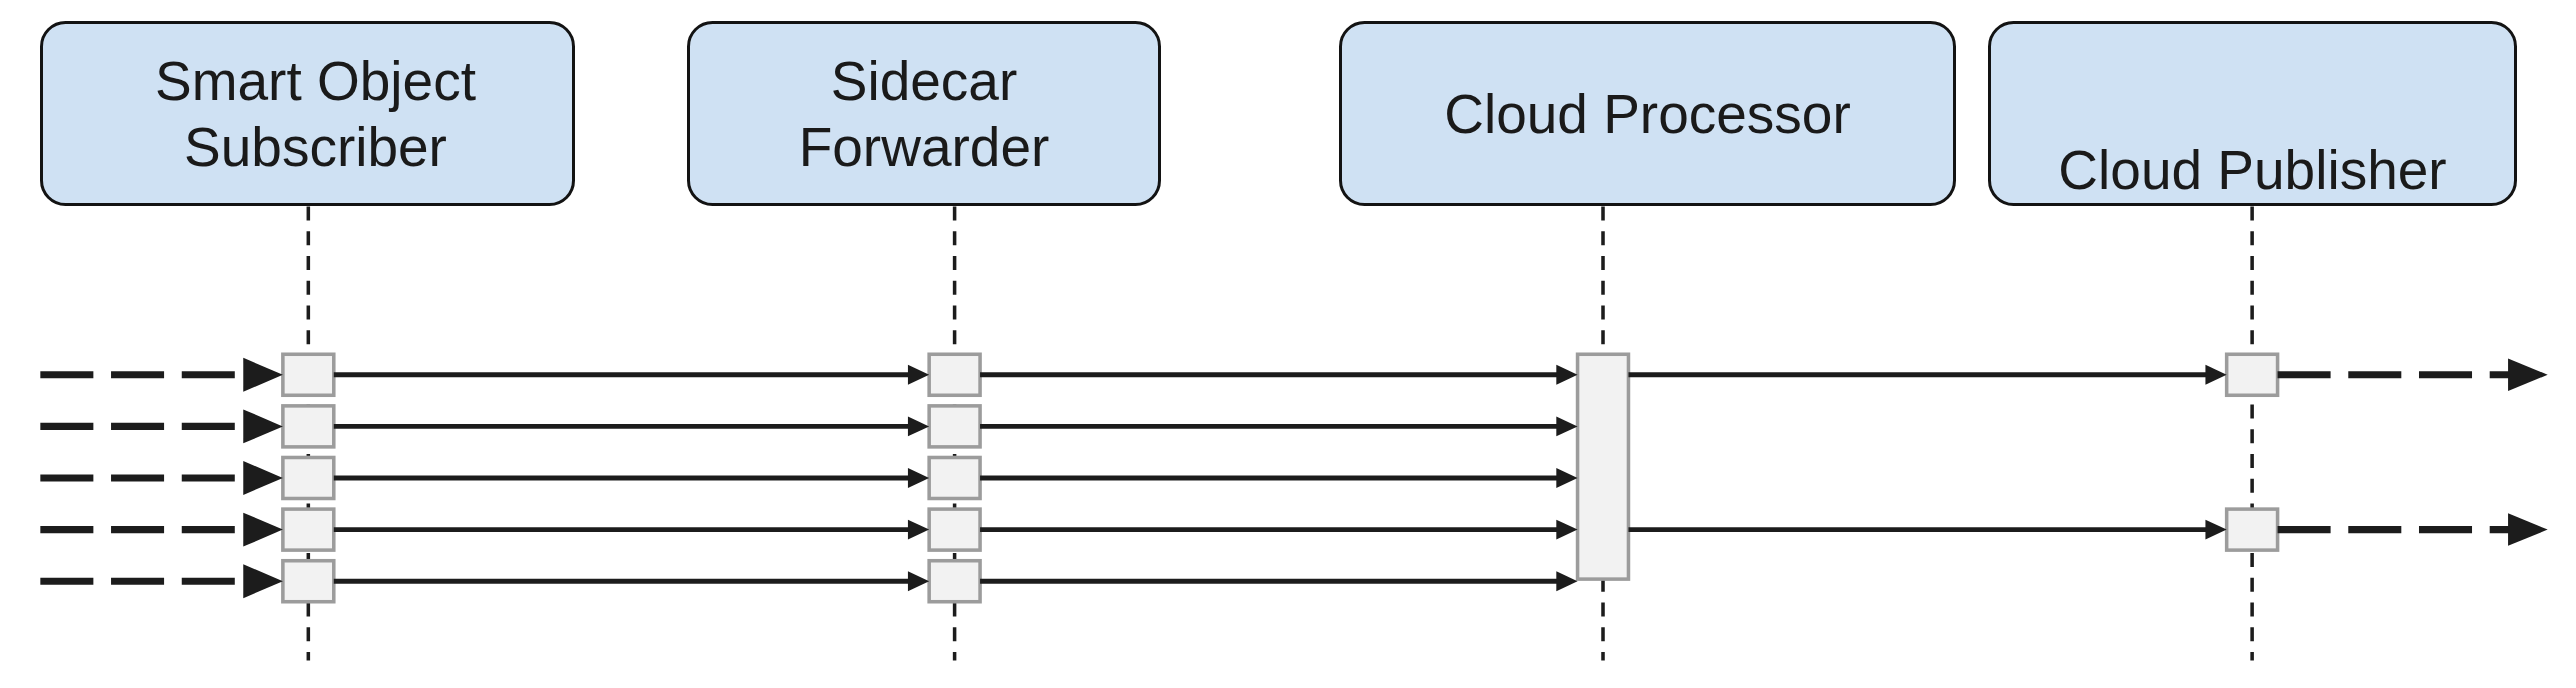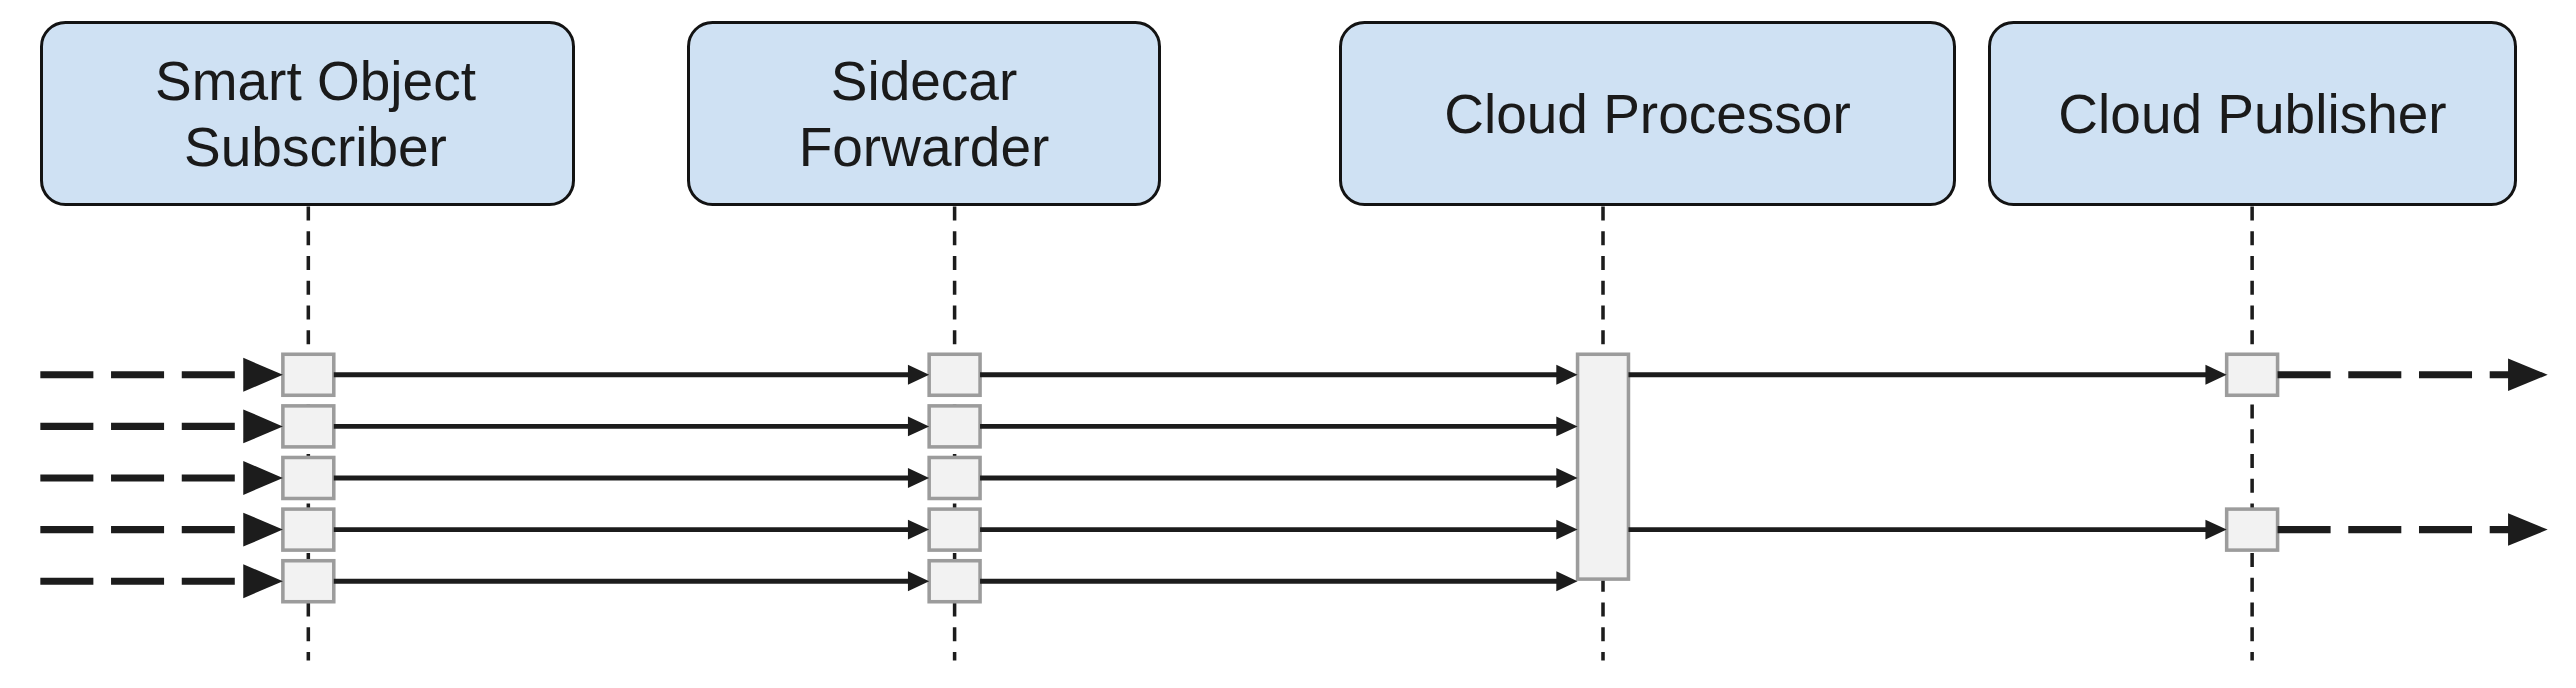--- a/index.html
+++ b/index.html
@@ -202,18 +202,18 @@
     <span class="actor-label">Smart Object
 Subscriber</span>
   </div>
   <div class="actor" style="left:687px; width:474px;">
     <span class="actor-label">Sidecar
 Forwarder</span>
   </div>
   <div class="actor" style="left:1339px; width:617px;">
     <span class="actor-label">Cloud Processor</span>
   </div>
-  <div class="actor" style="left:1988px; width:529px;">
+  <div class="actor" style="left:1988px; width:529px;align-items:flex-end;">
     <span class="actor-label">Cloud Publisher</span>
   </div>
 
 </div>
 
 
 </body></html>

